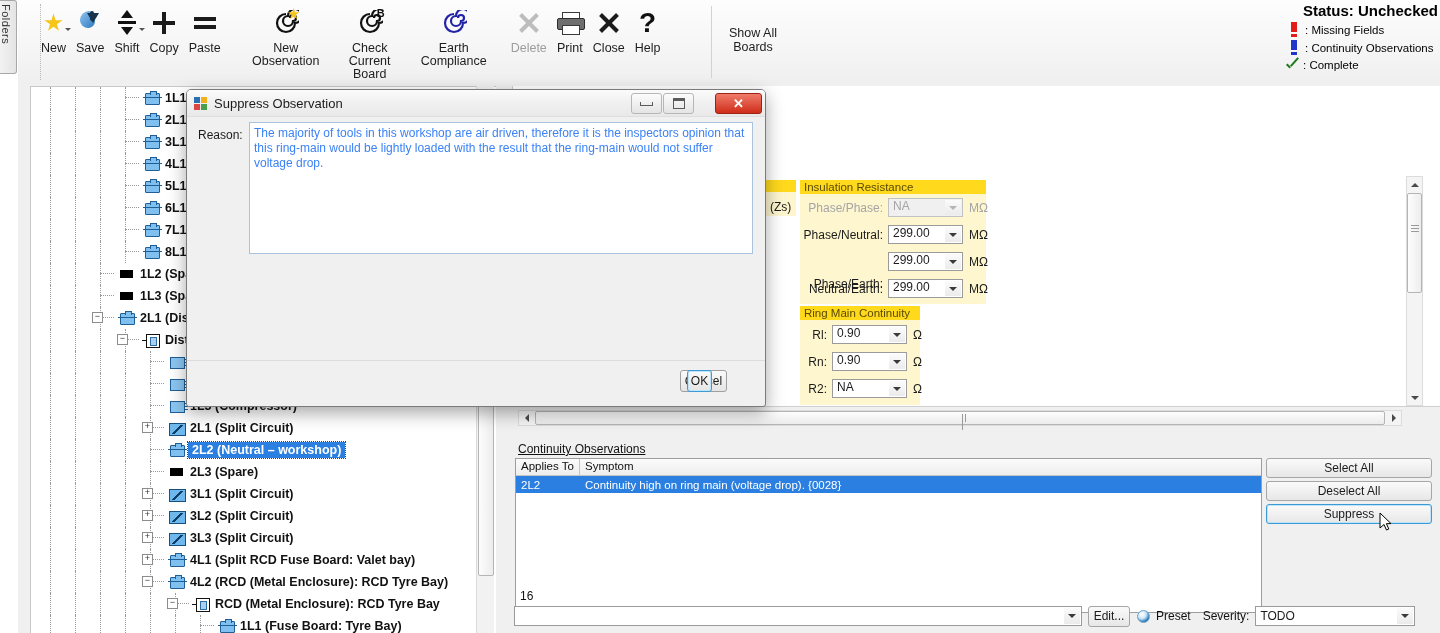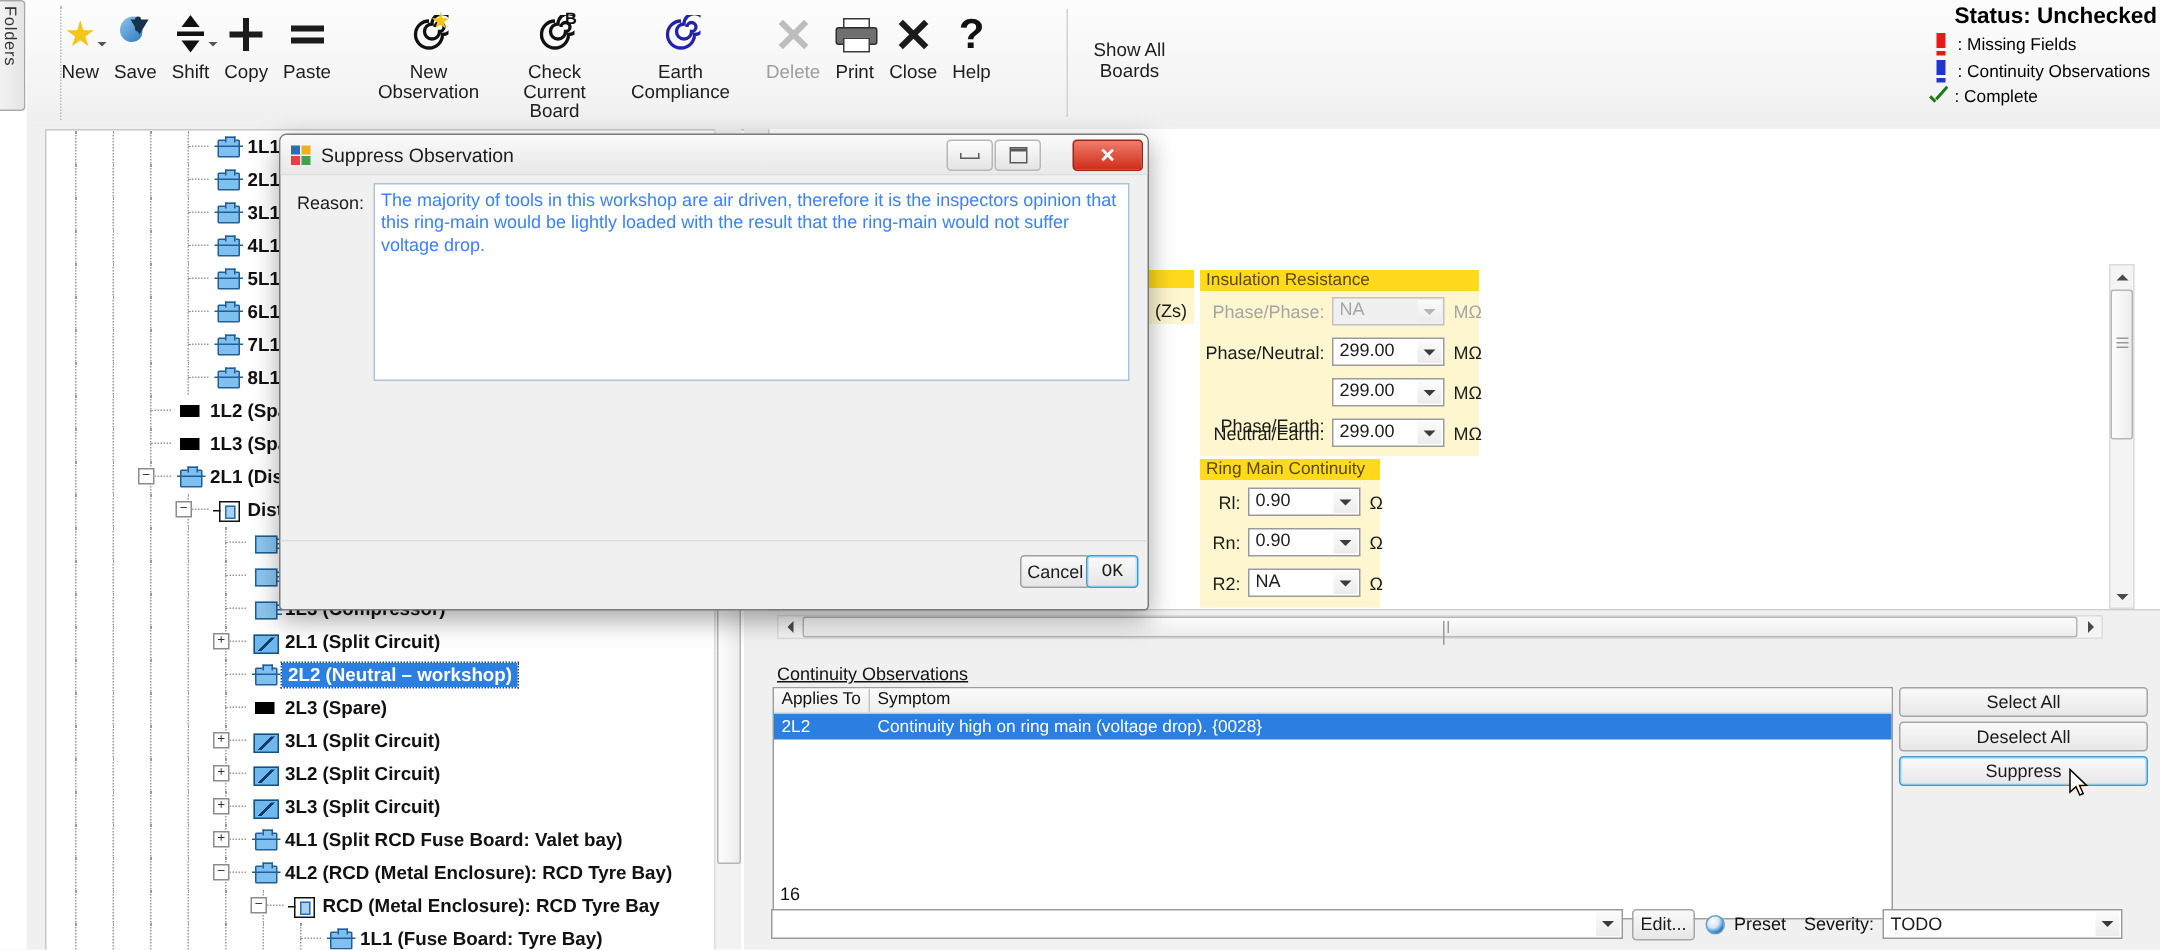--- a/index.html
+++ b/index.html
@@ -351,21 +351,21 @@
     font-size:12px;color:#3b82f6;line-height:15px;overflow:hidden;
   }
   #dlg-sep{position:absolute;left:0;right:0;top:270px;height:1px;background:#dcdcdc;}
   .dlg-btn{
     position:absolute;top:280px;height:22px;
     background:linear-gradient(to bottom,#fafafa,#e5e5e5);
     border:1px solid #9f9f9f;border-radius:3px;box-sizing:border-box;
     font-size:12px;color:#1b1b1b;display:flex;align-items:center;justify-content:center;
   }
   #dlg-cancel{left:493px;width:47px;text-align:right;}
-  #dlg-ok{left:537px;width:35px;border:1px solid #3c9bd6;box-shadow:0 0 0 1px #bfe3f7 inset;font-family:Liberation Mono, monospace;}
+  #dlg-ok{left:500px;width:25px;border:1px solid #3c9bd6;box-shadow:0 0 0 1px #bfe3f7 inset;}
 
   
   #ghost-title{
     position:absolute;left:500px;top:96px;width:240px;height:14px;
     background:linear-gradient(to right,rgba(120,120,120,.25),rgba(160,160,160,.12));
     filter:blur(3px);border-radius:2px;
   }
 
   
   #cursor{left:1379px;top:512px;width:14px;height:20px;}

